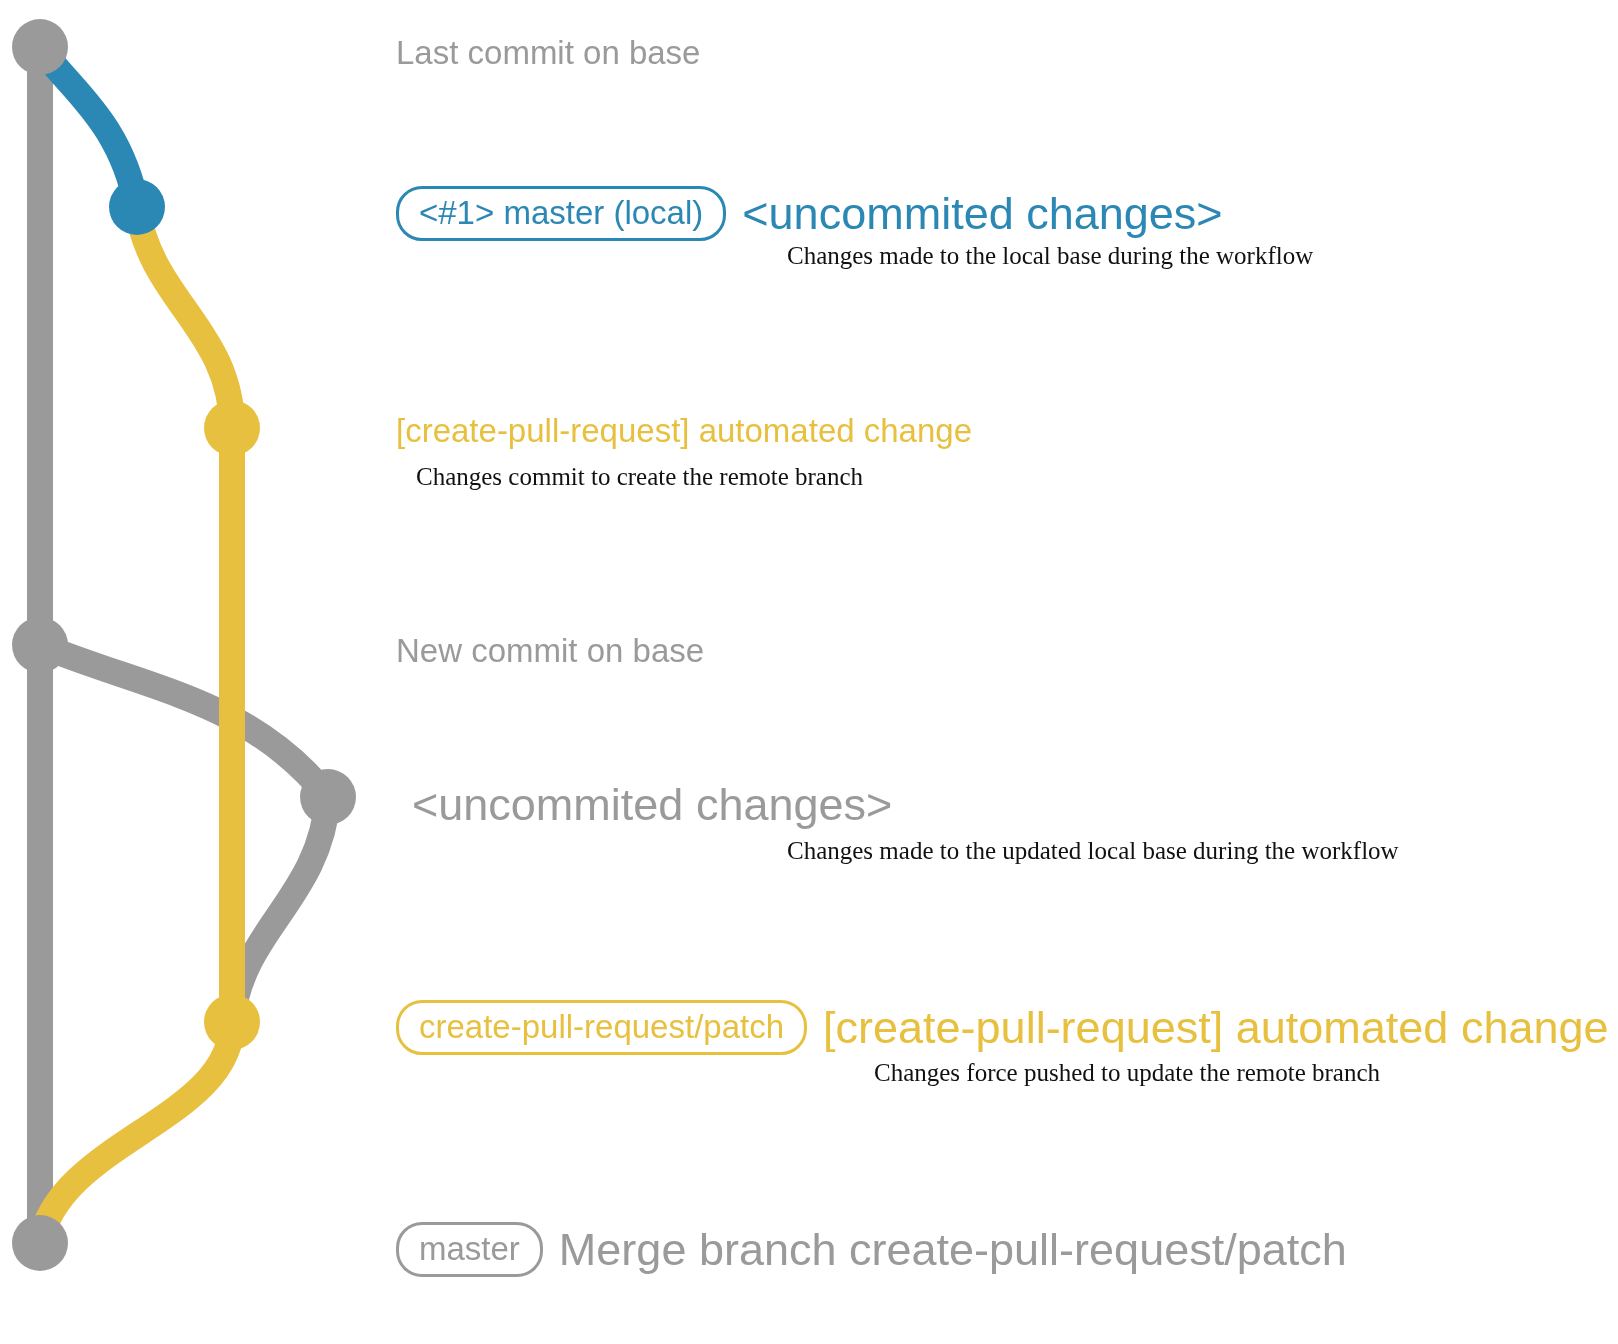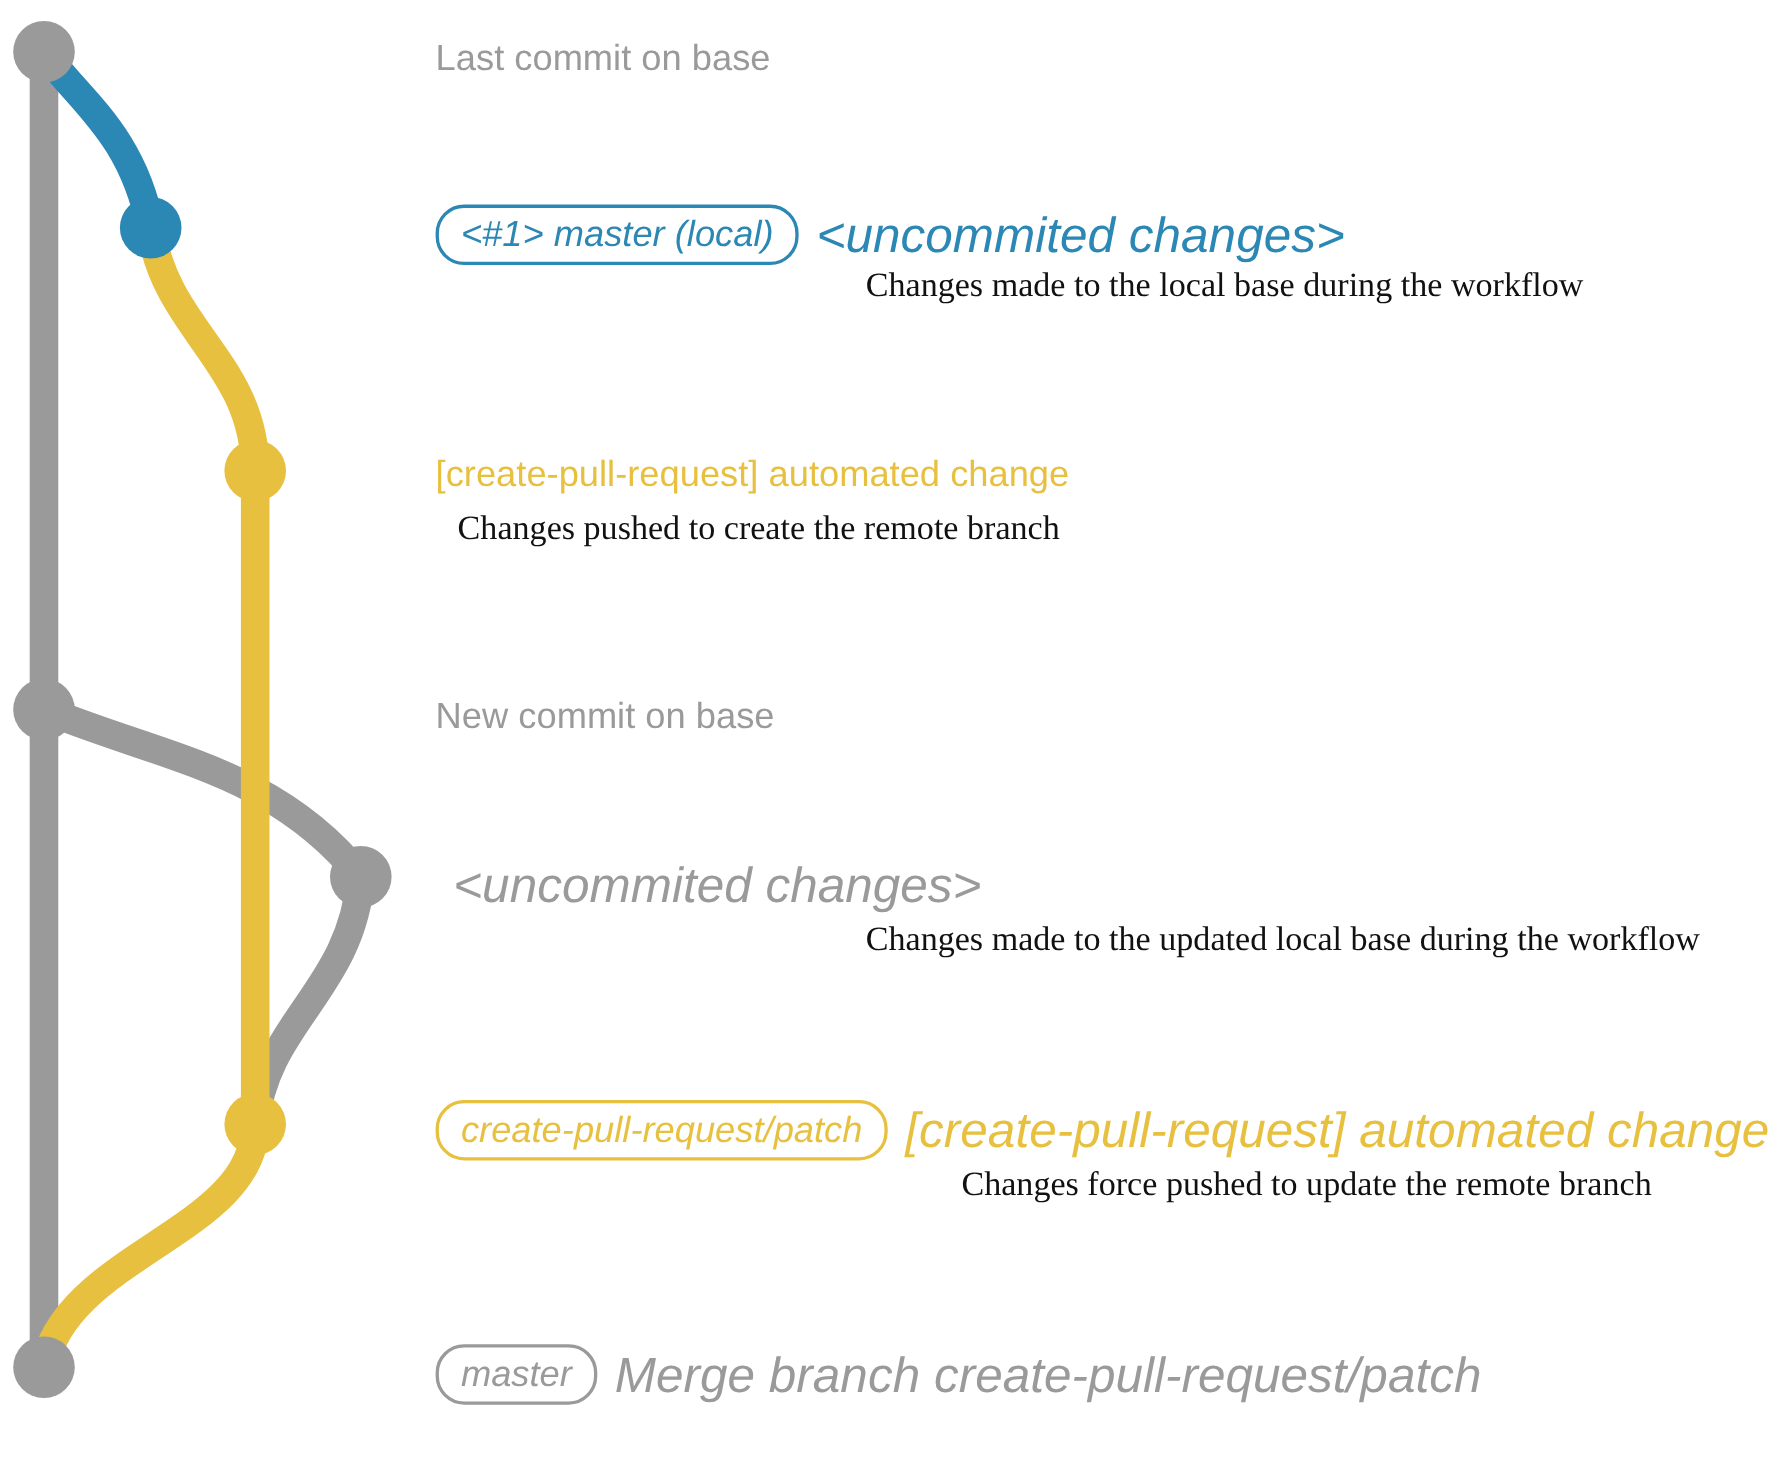--- a/index.html
+++ b/index.html
@@ -5,21 +5,21 @@
   html,body{margin:0;padding:0;}
   body{
     width:1618px;height:1344px;
     background:#ffffff;
     font-family:"Liberation Sans",sans-serif;
     overflow:hidden;
     position:relative;
   }
   #graph{position:absolute;left:0;top:0;width:400px;height:1344px;}
   .labels{position:absolute;left:0;top:0;width:1466px;height:1344px;}
-  .row{position:absolute;display:flex;align-items:center;font-style:italic;}
+  .row{position:absolute;display:flex;align-items:center;}
   .pill{
     border:3px solid #9a9a9a;
     border-radius:26px;
     padding:7px 20px 9px 20px;
     color:#9a9a9a;
     font-size:33px;
     line-height:1.0;
     white-space:nowrap;
     background:transparent;
   }
@@ -39,21 +39,21 @@
     position:absolute;
     font-size:33px;
     color:#9a9a9a;
     white-space:nowrap;
     line-height:1.0;
   }
   .plain.yellow{color:#e8c03f;}
   .note{
     position:absolute;
     font-family:"Liberation Serif",serif;
-    font-size:31px;
+    font-size:25px;
     color:#111111;
     white-space:nowrap;
     line-height:1.0;
   }
 </style>
 </head>
 <body>
 
 <svg id="graph" viewBox="0 0 400 1344" width="400" height="1344" aria-hidden="true">
 
@@ -80,21 +80,21 @@
 
   <div class="plain" style="left:396px;top:36px;">Last commit on base</div>
 
   <div class="row" style="left:396px;top:186px;">
     <span class="pill blue">&lt;#1&gt; master (local)</span>
     <span class="subject blue">&lt;uncommited changes&gt;</span>
   </div>
   <div class="note" style="left:787px;top:243px;">Changes made to the local base during the workflow</div>
 
   <div class="plain yellow" style="left:396px;top:414px;">[create-pull-request] automated change</div>
-  <div class="note" style="left:416px;top:464px;">Changes pushed to create the remote branch</div>
+  <div class="note" style="left:416px;top:464px;">Changes commit to create the remote branch</div>
 
   <div class="plain" style="left:396px;top:634px;">New commit on base</div>
 
   <div class="row" style="left:396px;top:782px;">
     <span class="subject gray">&lt;uncommited changes&gt;</span>
   </div>
   <div class="note" style="left:787px;top:838px;text-align:center;">Changes made to the updated local base during the workflow</div>
 
   <div class="row" style="left:396px;top:1000px;">
     <span class="pill yellow">create-pull-request/patch</span>

